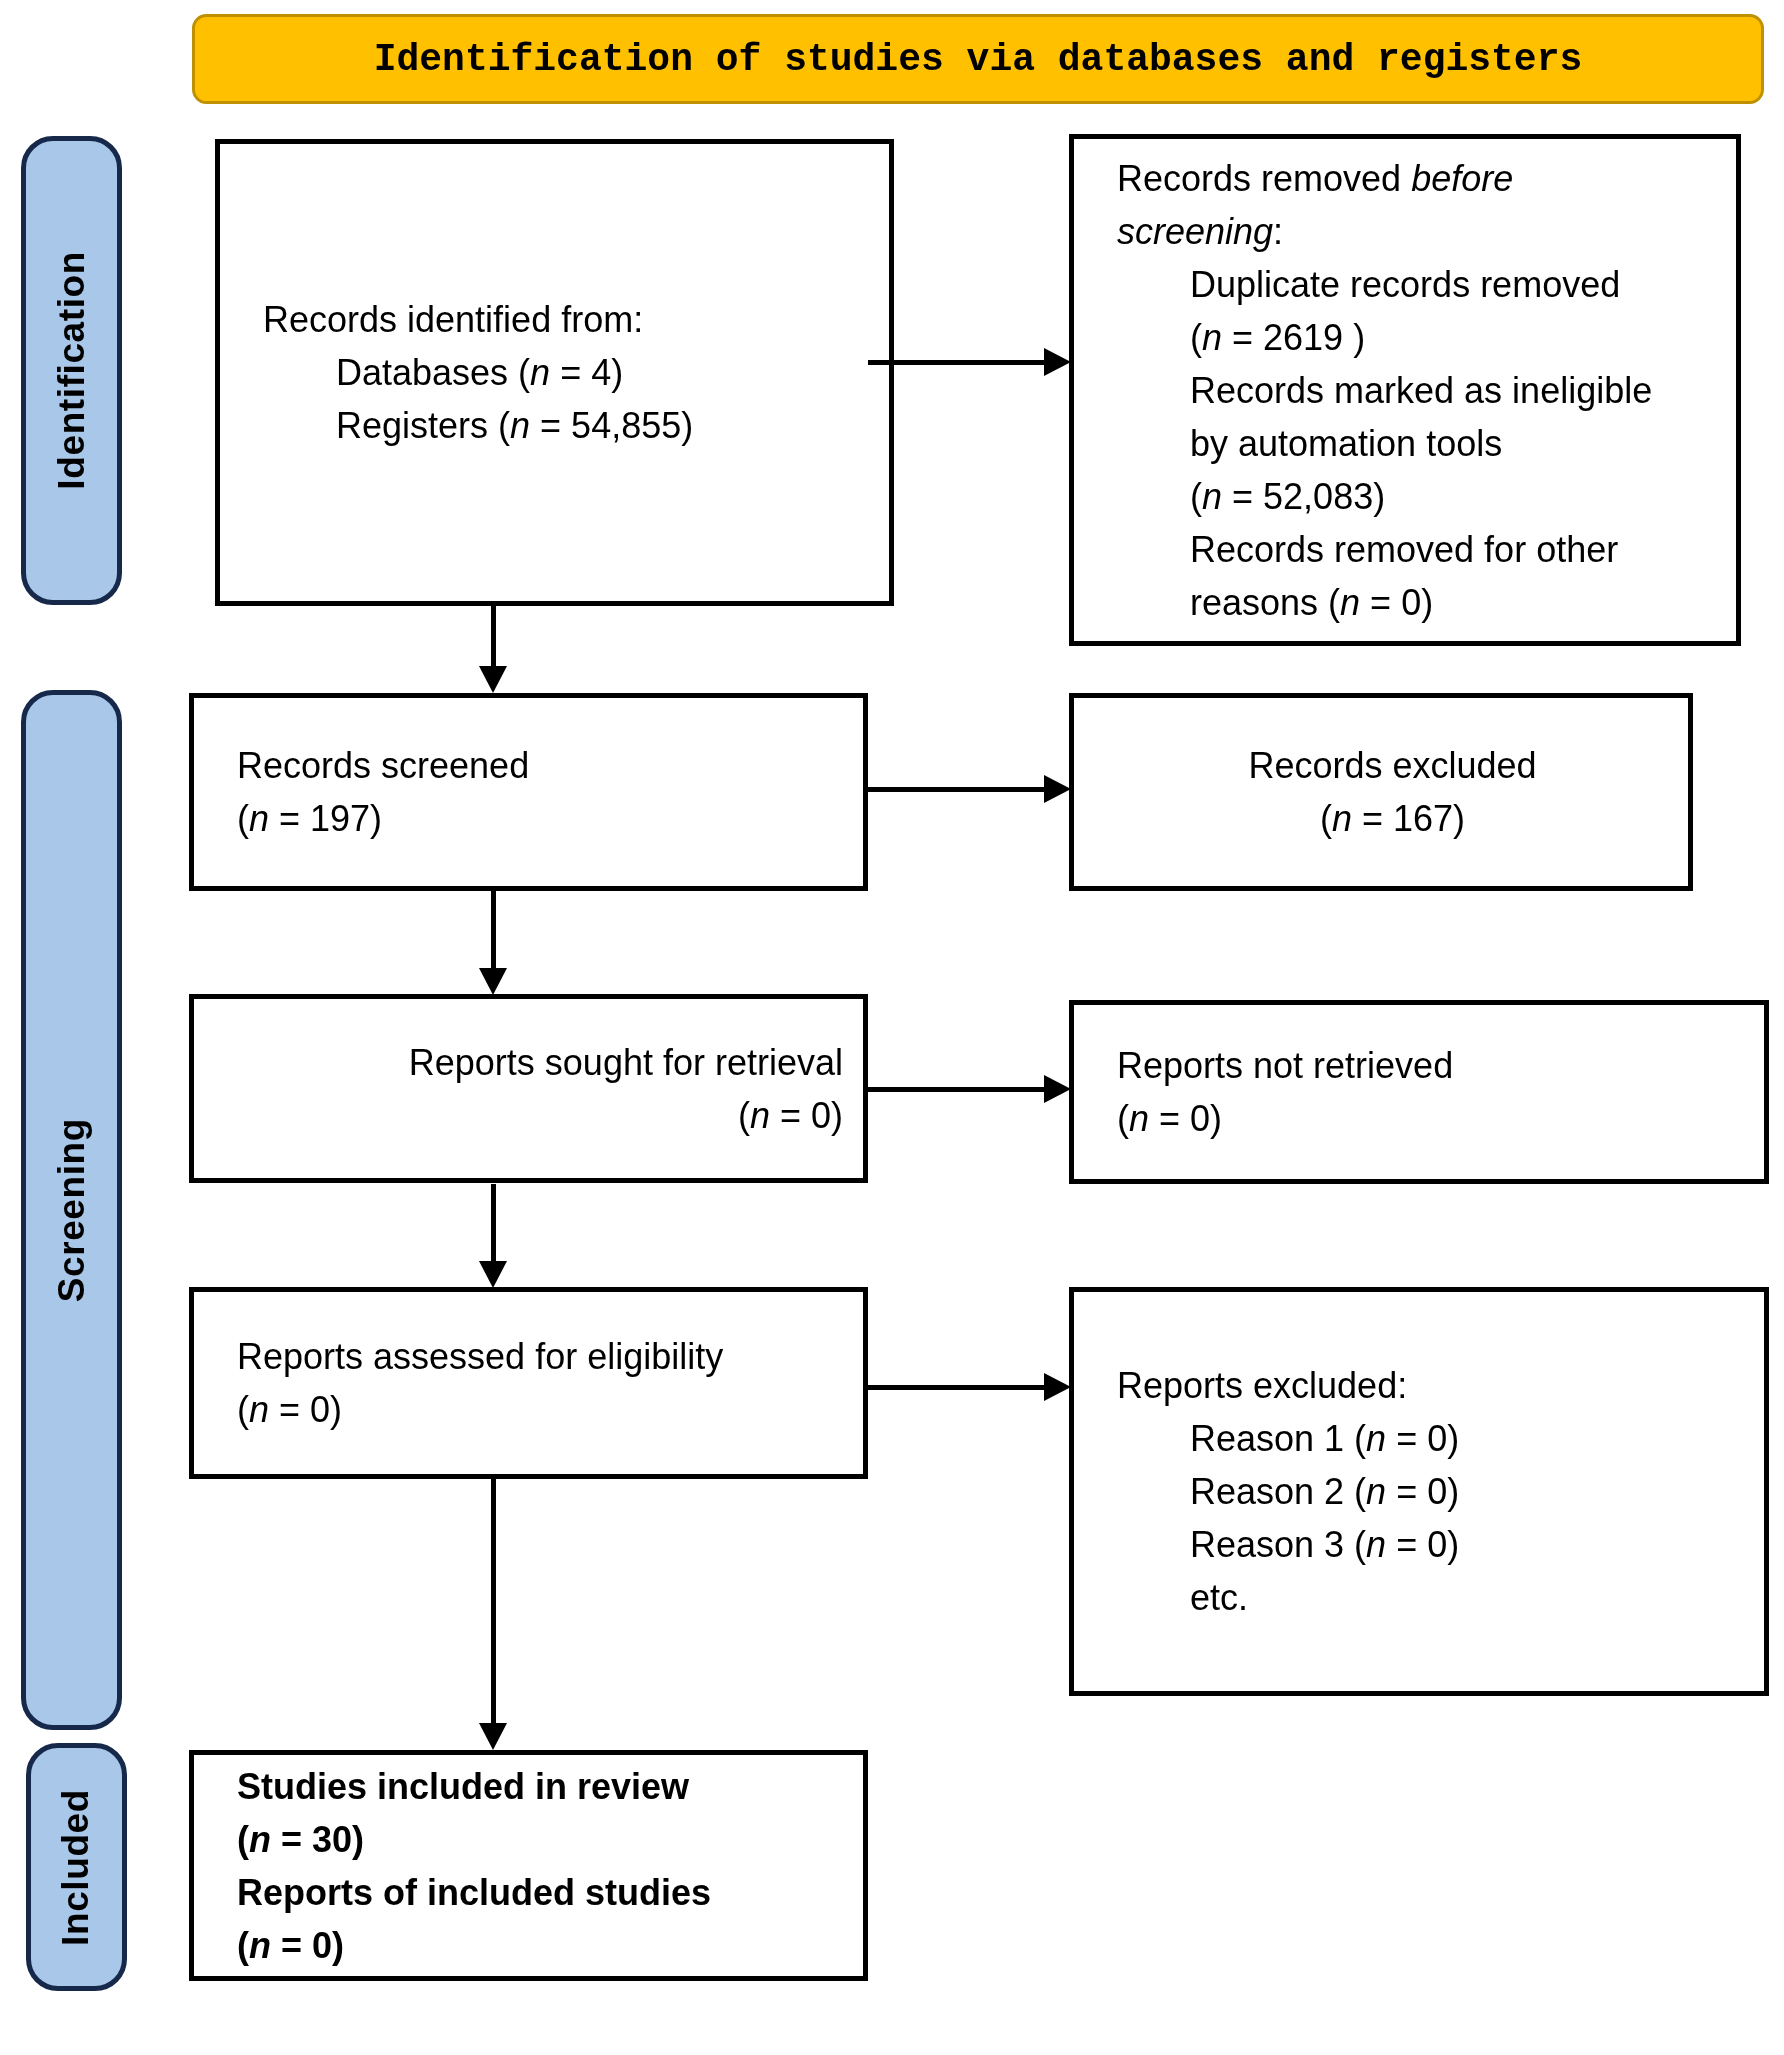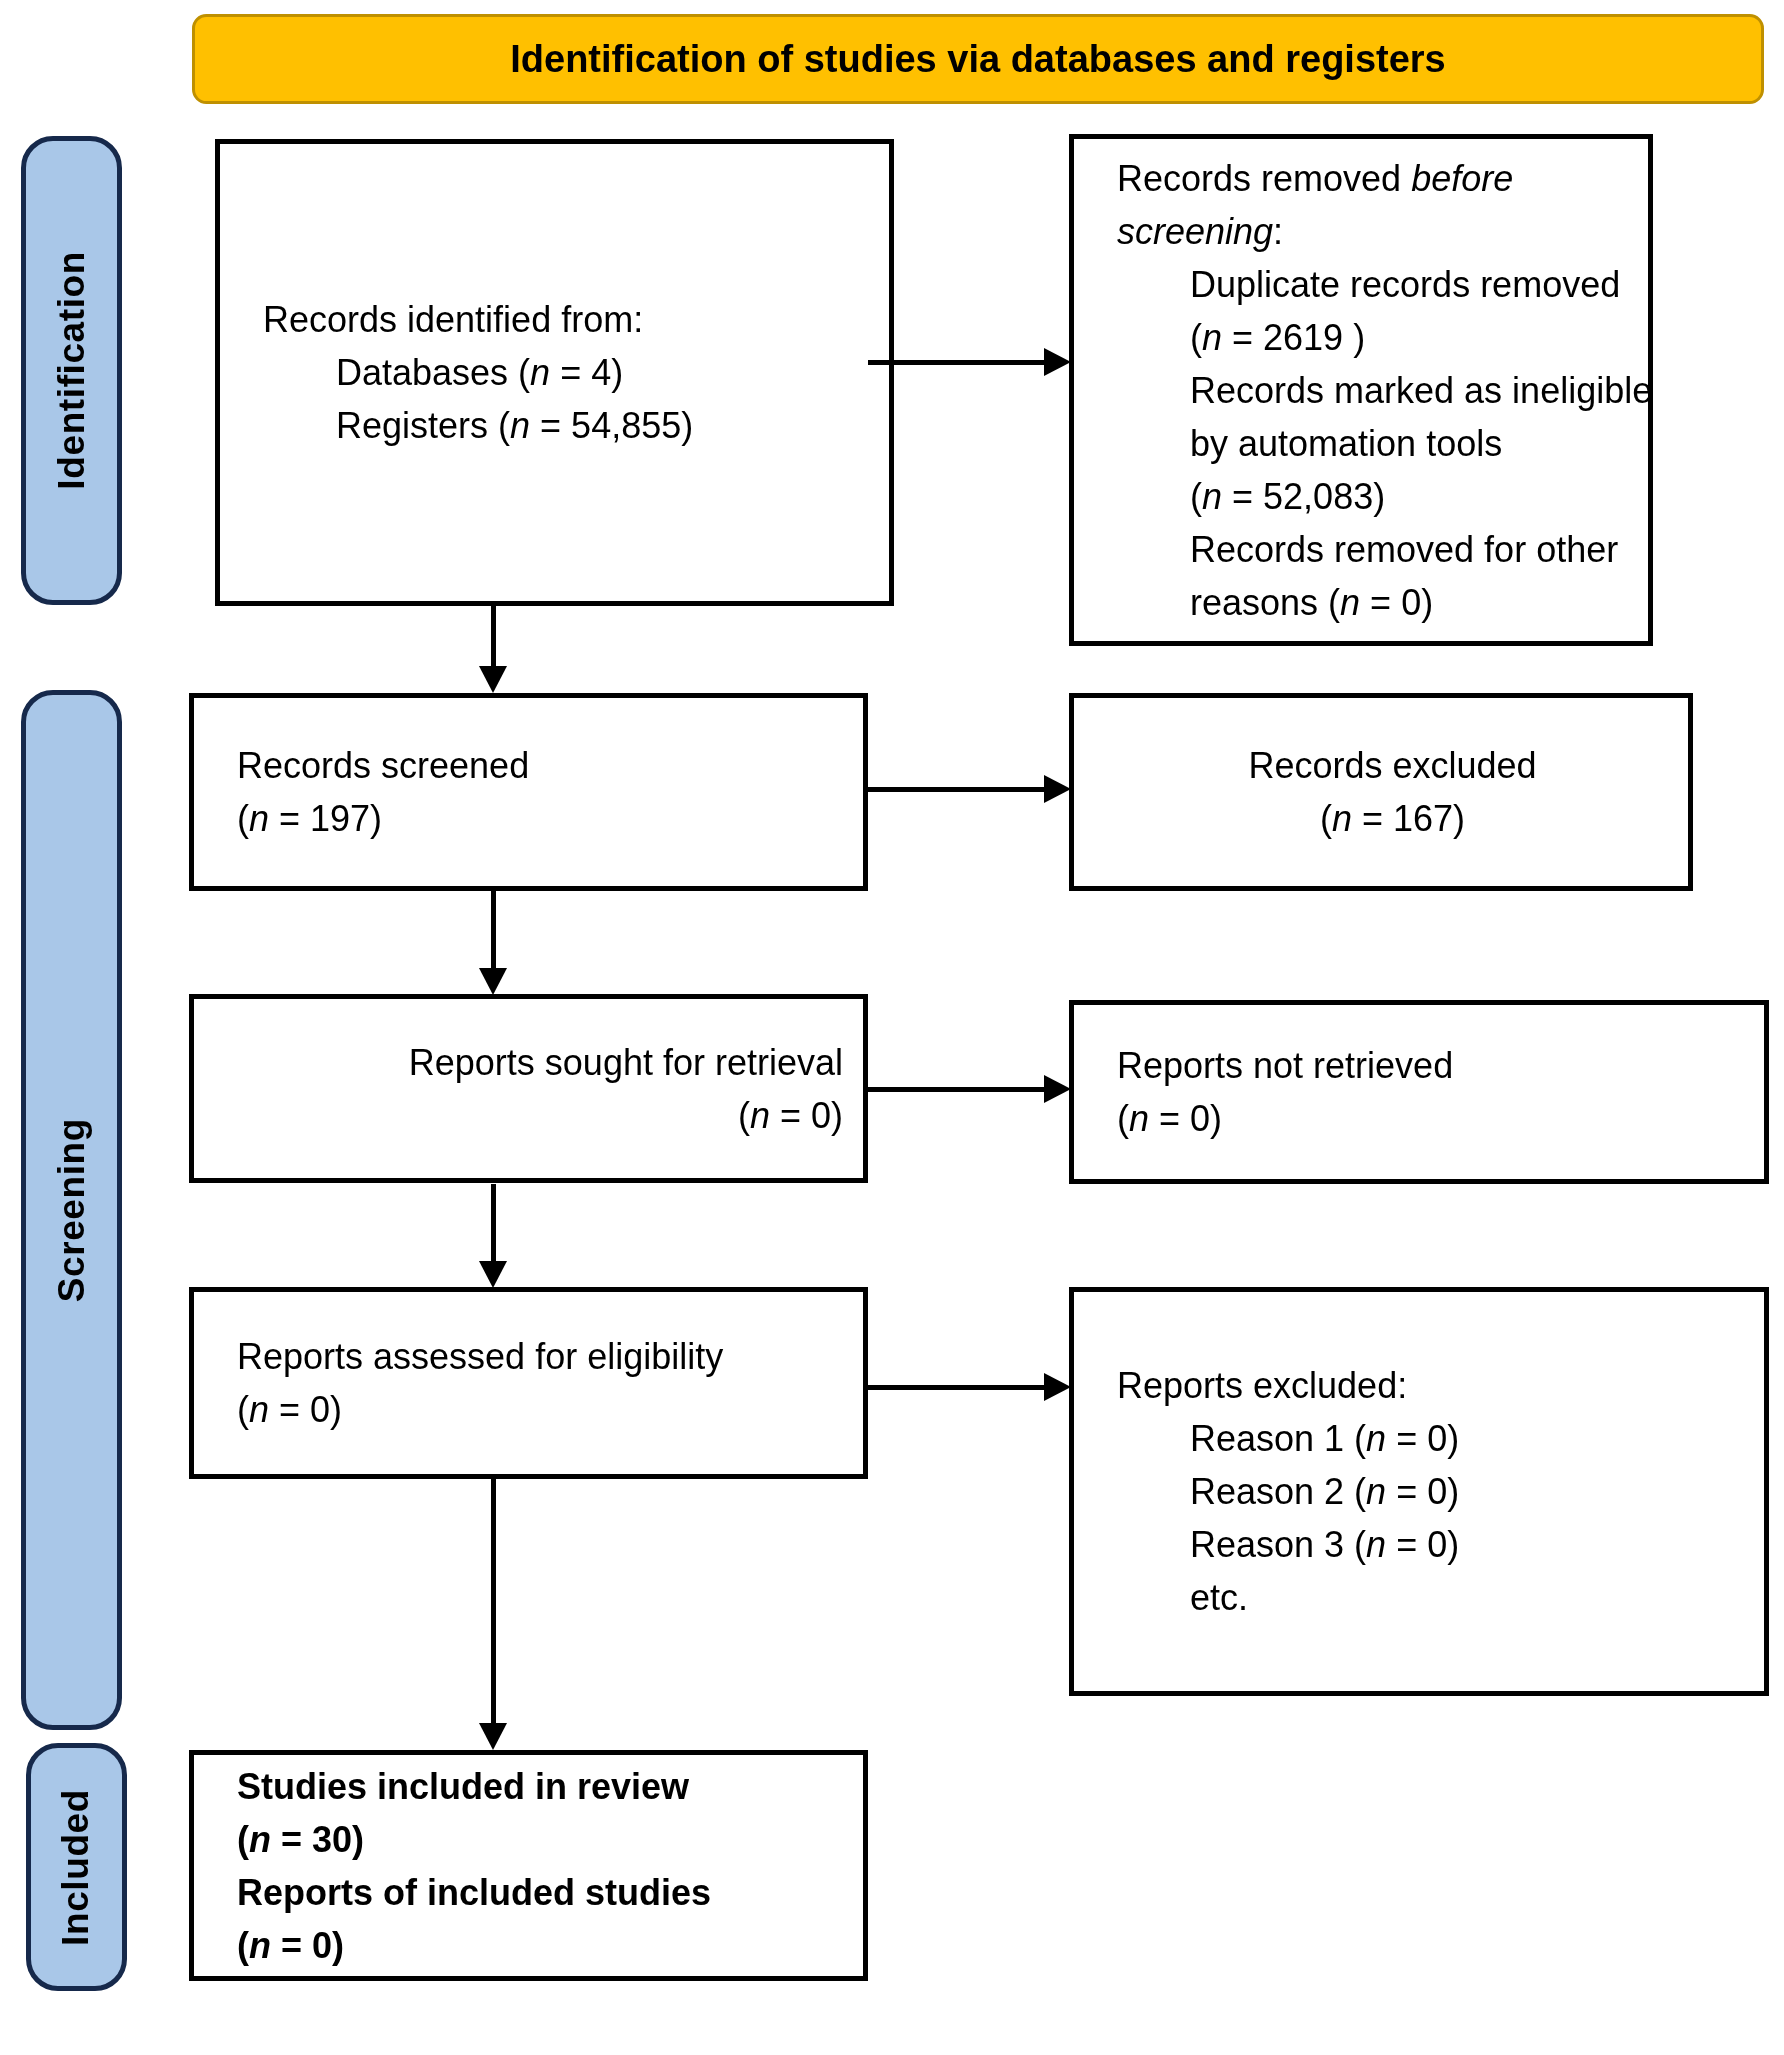--- a/index.html
+++ b/index.html
@@ -6,21 +6,21 @@
   .canvas{
     position:relative;width:1784px;height:2056px;background:#ffffff;
     font-family:"Liberation Sans",sans-serif;color:var(--text,#000);overflow:hidden;
   }
   .banner{
     position:absolute;left:192px;top:14px;width:1572px;height:90px;
     background:var(--banner-fill,#FFC000);
     border:3.3px solid var(--banner-border,#BF9000);
     border-radius:14.4px;box-sizing:border-box;
     display:flex;align-items:center;justify-content:center;
-    font-weight:bold;font-size:38px;
+    font-weight:bold;font-size:38px;font-family:Liberation Mono, monospace;
   }
   .sidebox{
     position:absolute;width:101px;background:var(--sidebar-fill,#A9C7E8);
     border:5px solid var(--sidebar-border,#16294B);
     border-radius:32px;box-sizing:border-box;
     display:flex;align-items:center;justify-content:center;
   }
   #side-identification{left:21px;top:136px;height:469px;}
   #side-screening{left:21px;top:690px;height:1040px;}
   #side-included{left:25.6px;top:1743px;height:248px;}
@@ -37,21 +37,21 @@
     font-size:36px;line-height:53px;
   }
   .flowbox .line{white-space:nowrap;}
   .flowbox .line.ind1{padding-left:73px;}
   .flowbox em{font-style:italic;}
   #b1{left:189px;top:139px;width:679px;height:467px;margin-left:26px;}
   #b2{left:189px;top:693px;width:679px;height:198px;}
   #b3{left:189px;top:994px;width:679px;height:189px;align-items:flex-end;}
   #b4{left:189px;top:1287px;width:679px;height:192px;}
   #b5{left:189px;top:1750px;width:679px;height:231px;font-weight:bold;}
-  #r1{left:1069px;top:134px;width:584px;height:512px;}
+  #r1{left:1069px;top:134px;width:672px;height:512px;}
   #r2{left:1069px;top:693px;width:624px;height:198px;align-items:center;}
   #r3{left:1069px;top:1000px;width:700px;height:184px;}
   #r4{left:1069px;top:1287px;width:700px;height:409px;}
   .harrow{position:absolute;height:5px;background:var(--box-border,#000);}
   .harrow::after{
     content:"";position:absolute;right:-27px;top:-11.7px;
     border-top:14.4px solid transparent;border-bottom:14.4px solid transparent;
     border-left:27px solid var(--box-border,#000);
   }
   #ha1{left:868px;top:360px;width:176px;}

